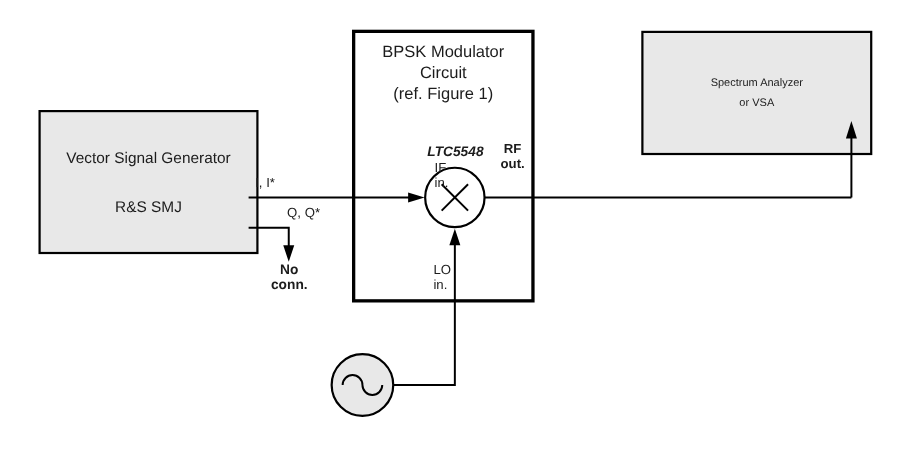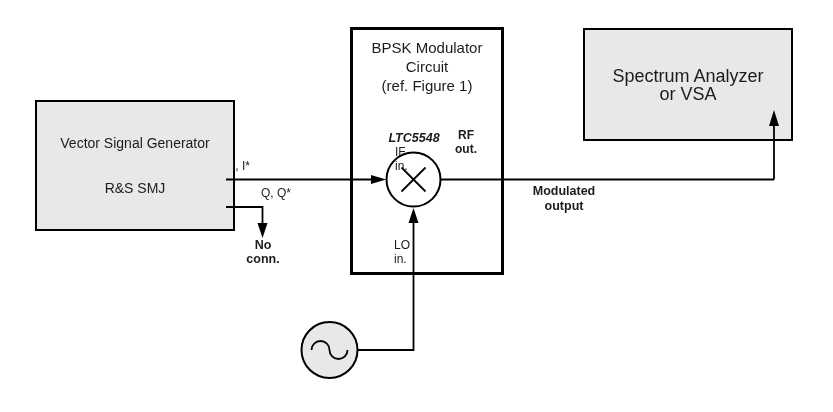--- a/index.html
+++ b/index.html
@@ -8,39 +8,39 @@
     font-family:"Liberation Sans",sans-serif;color:#1c1c1c;overflow:hidden;
   }
   .box{position:absolute;box-sizing:border-box;background:#e8e8e8;border:2px solid #000;
        display:flex;flex-direction:column;align-items:center;justify-content:center;
        text-align:center;z-index:1;}
   .box-bpsk{position:absolute;box-sizing:border-box;background:#ffffff;border:3.5px solid #000;
        text-align:center;z-index:1;}
   .wiring{position:absolute;left:0;top:0;z-index:2;pointer-events:none;}
   .lbl{position:absolute;z-index:3;white-space:pre-line;line-height:13.5px;font-size:12px;}
   .lbl.center{transform:translateX(-50%);text-align:center;font-weight:bold;}
-  .title-main{font-size:18px;line-height:18px;white-space:pre-line;}
+  .title-main{font-size:10px;line-height:18px;white-space:pre-line;}
   .vsg-line{font-size:14px;}
   .vsg-gap{height:29px;}
   .bpsk-title{margin-top:8px;font-size:15px;line-height:19px;white-space:pre-line;}
   .part-label{font-style:italic;font-size:12.5px;}
   .medium{font-size:12.5px;line-height:13.5px;}
 </style>
 </head>
 <body>
 
 <div id="stage">
 
   <div class="box" style="left:35px;top:100px;width:200px;height:131px;">
     <div class="vsg-line">Vector Signal Generator</div>
     <div class="vsg-gap"></div>
     <div class="vsg-line">R&amp;S SMJ</div>
   </div>
 
-  <div class="box-bpsk" style="left:350px;top:27px;width:154px;height:248px;">
+  <div class="box-bpsk" style="left:320px;top:27px;width:166px;height:248px;">
     <div class="bpsk-title">BPSK Modulator
 Circuit
 (ref. Figure 1)</div>
   </div>
 
   <div class="box" style="left:583px;top:28px;width:210px;height:113px;">
     <div class="title-main">Spectrum Analyzer
 or VSA</div>
   </div>
 
@@ -71,16 +71,14 @@
   <div class="lbl" style="left:229px;top:187px;margin-left:32px;">Q, Q*</div>
   <div class="lbl center medium" style="left:263px;top:239px;">No
 conn.</div>
   <div class="lbl" style="left:347px;top:146px;margin-left:48px;">IF
 in.</div>
   <div class="lbl center" style="left:466px;top:129px;">RF
 out.</div>
   <div class="lbl" style="left:394px;top:239px;">LO
 in.</div>
   <div class="lbl center part-label" style="left:414px;top:132px;">LTC5548</div>
-  <div class="lbl center medium" style="left:564px;top:184px;line-height:15px;">Modulated
-output</div>
 
 </div>
 
 </body></html>

